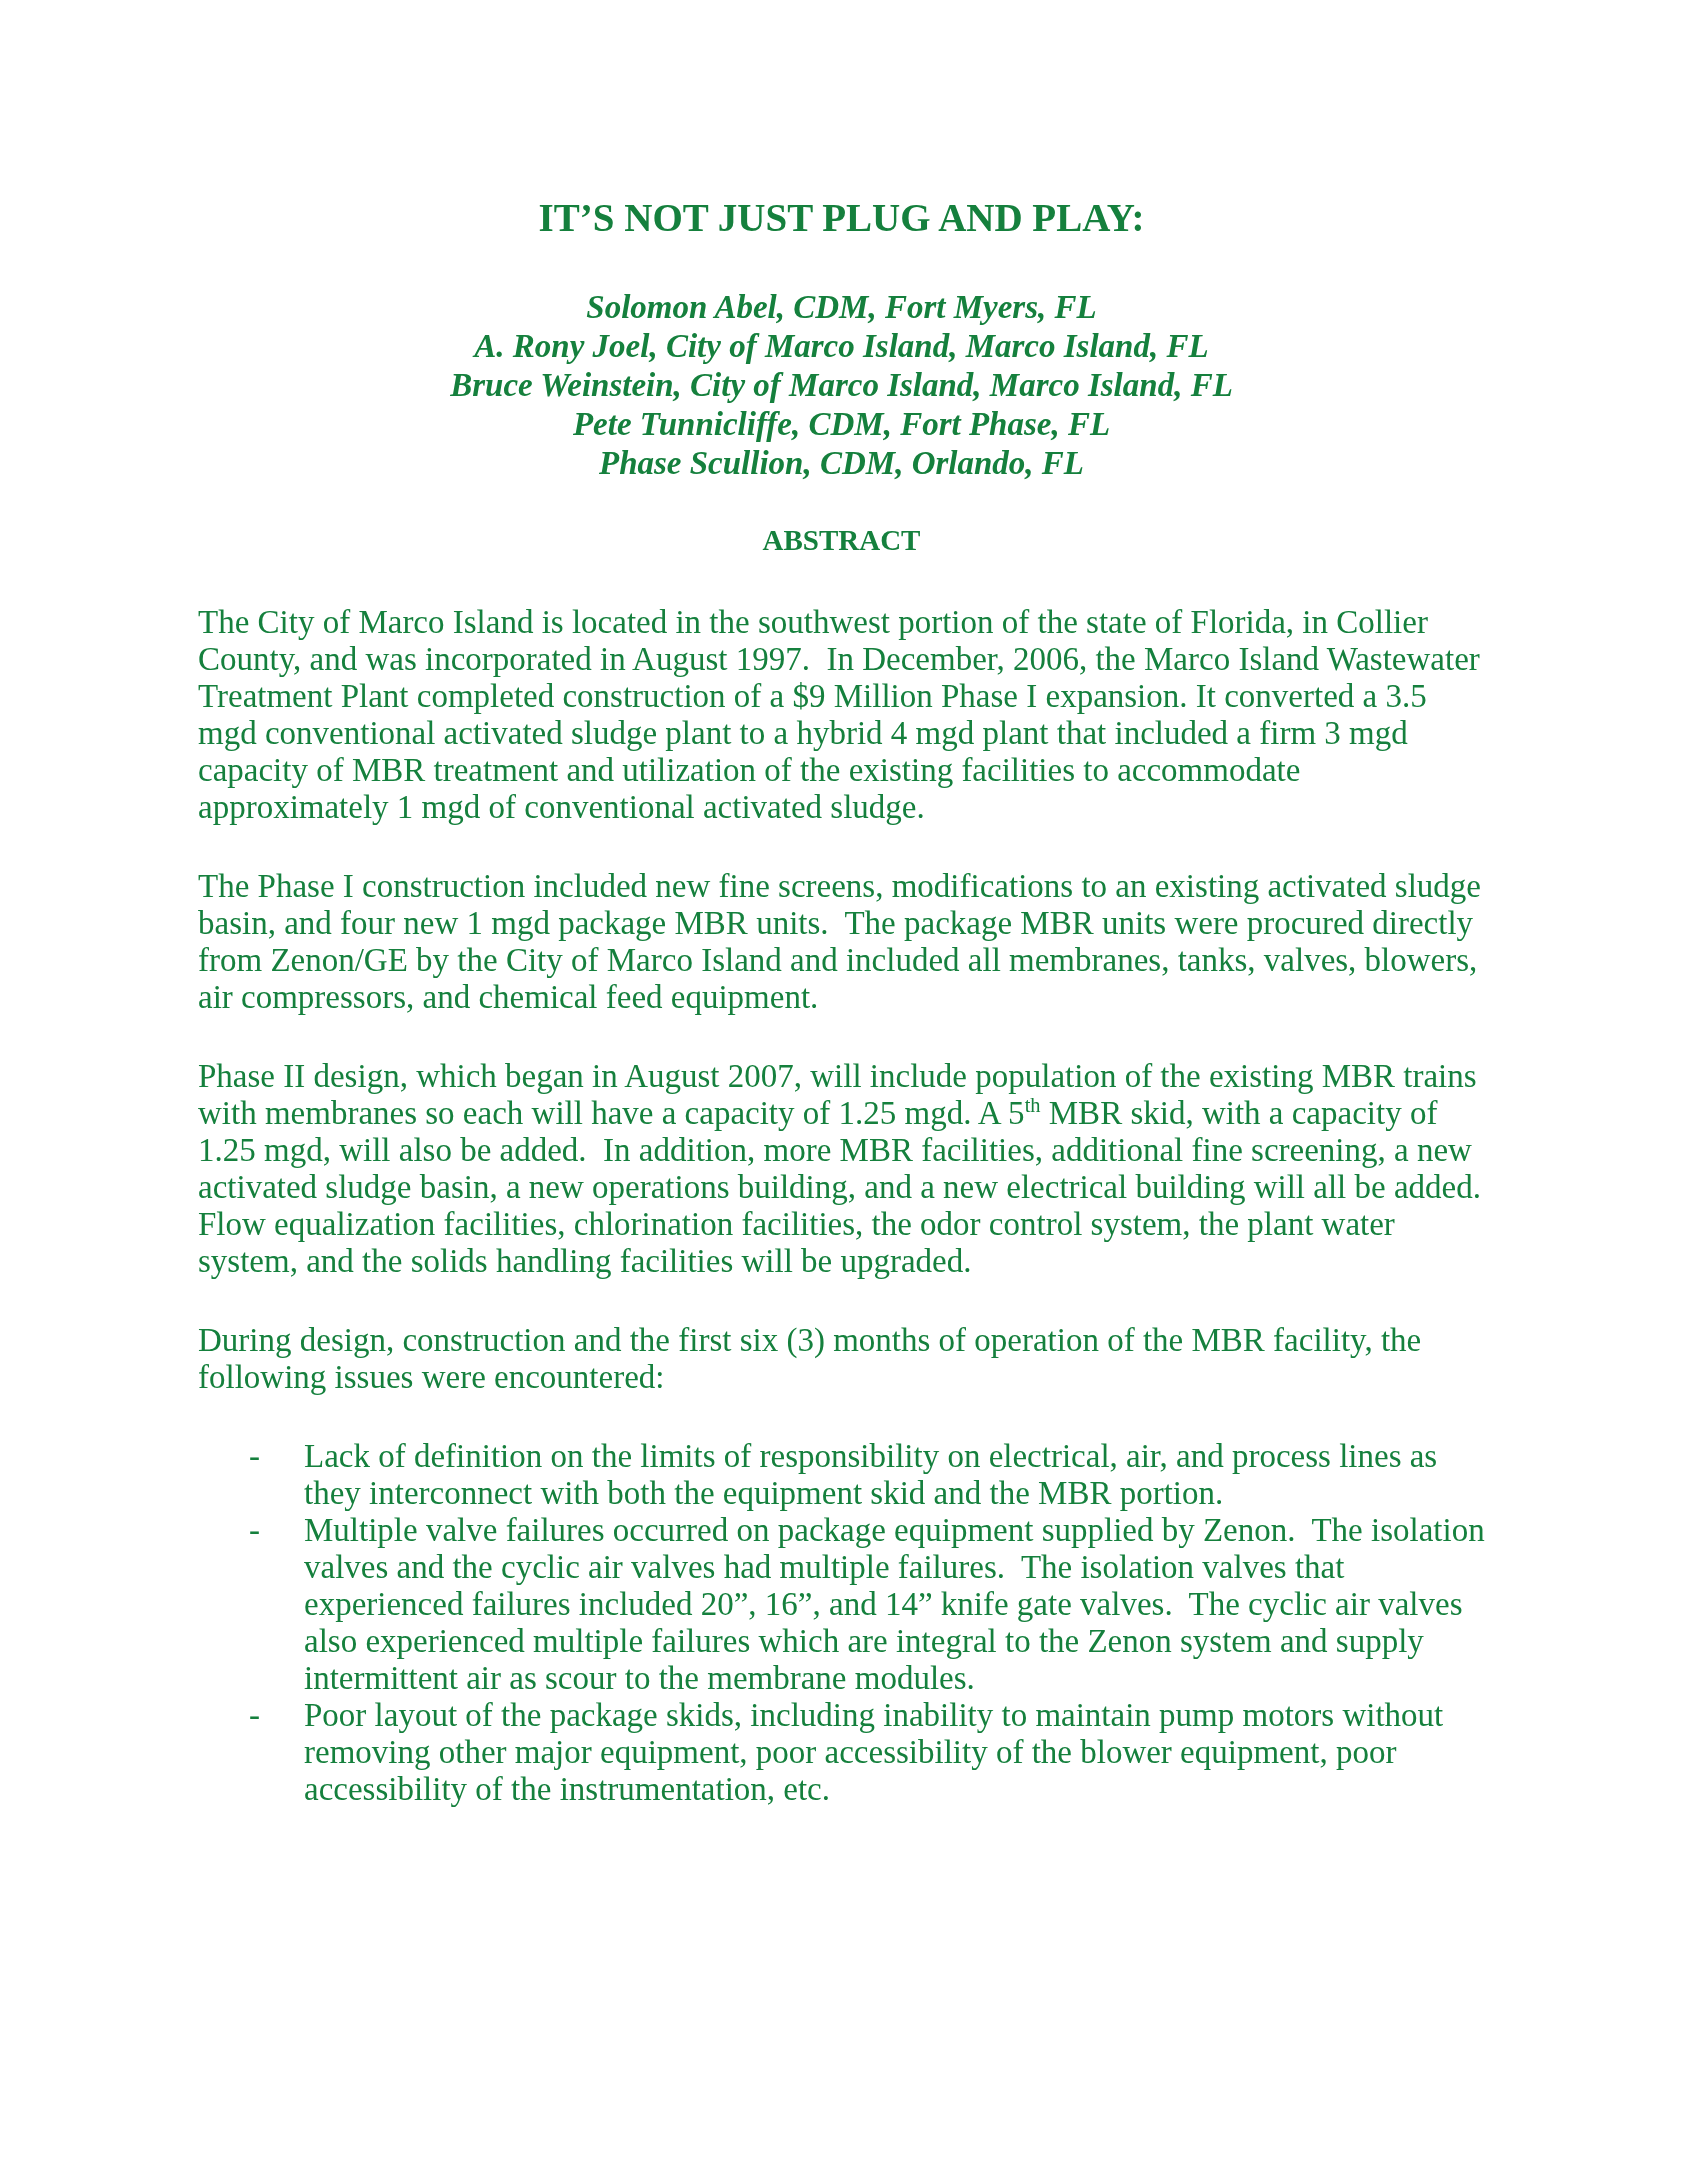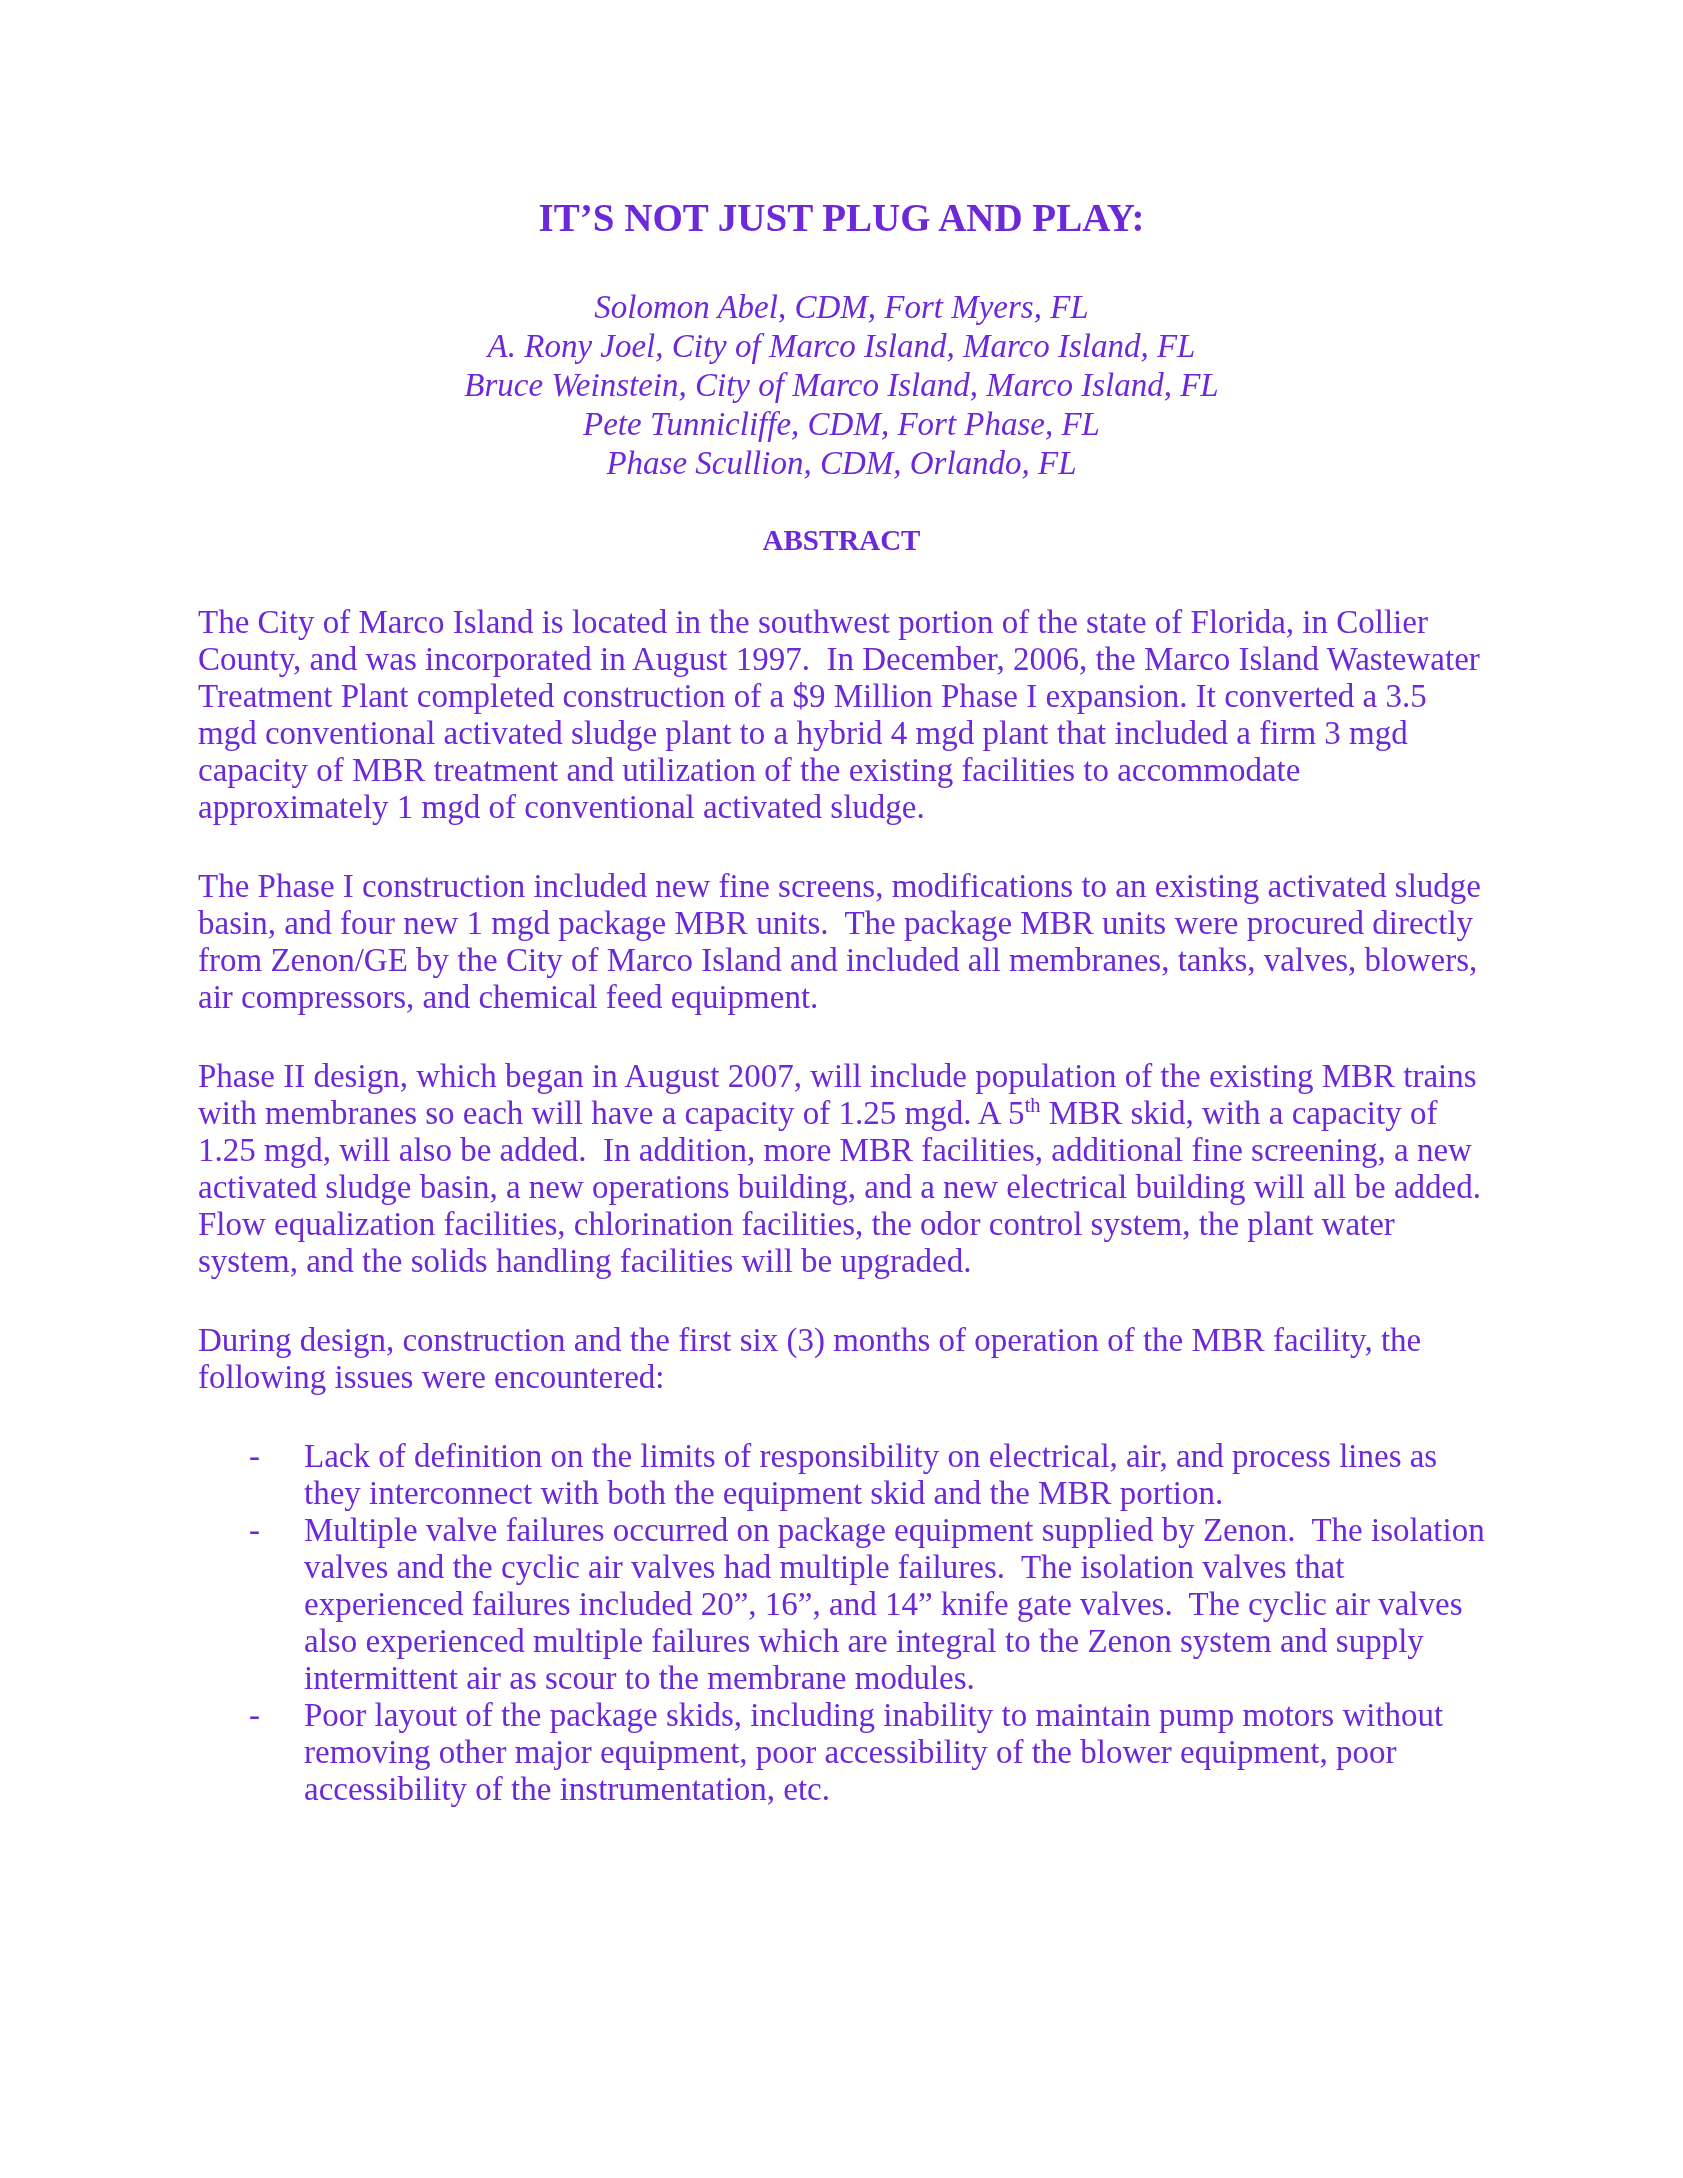--- a/index.html
+++ b/index.html
@@ -7,42 +7,42 @@
     padding: 0;
     background: #ffffff;
   }
   .page {
     position: relative;
     width: 1683px;
     height: 2178px;
     box-sizing: border-box;
     padding: 196px 198px 0 198px;
     background: #ffffff;
-    color: #6d28d9;
+    color: #15803d;
     font-family: "Liberation Serif", "DejaVu Serif", serif;
     font-size: 33px;
     line-height: 37px;
     overflow: hidden;
   }
   .title {
     margin: 0;
     font-size: 39px;
     line-height: 43px;
     font-weight: bold;
     text-align: center;
   }
   .title-line { display: block; }
   .authors {
     margin: 49px 0 0 0;
     text-align: center;
     font-style: italic;
     font-size: 33px;
     line-height: 39px;
   }
-  .author-line { display: block; }
+  .author-line { display: block; font-weight: bold; }
   .section-heading {
     margin: 36px 0 0 0;
     font-size: 29px;
     line-height: 43px;
     font-weight: bold;
     text-align: center;
   }
   .para {
     margin: 42px 0 0 0;
     white-space: pre-wrap;

